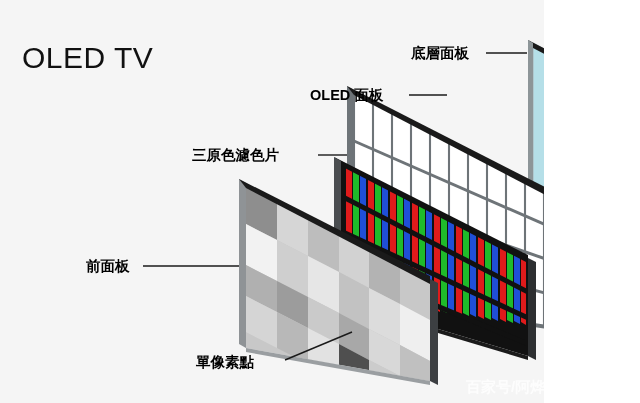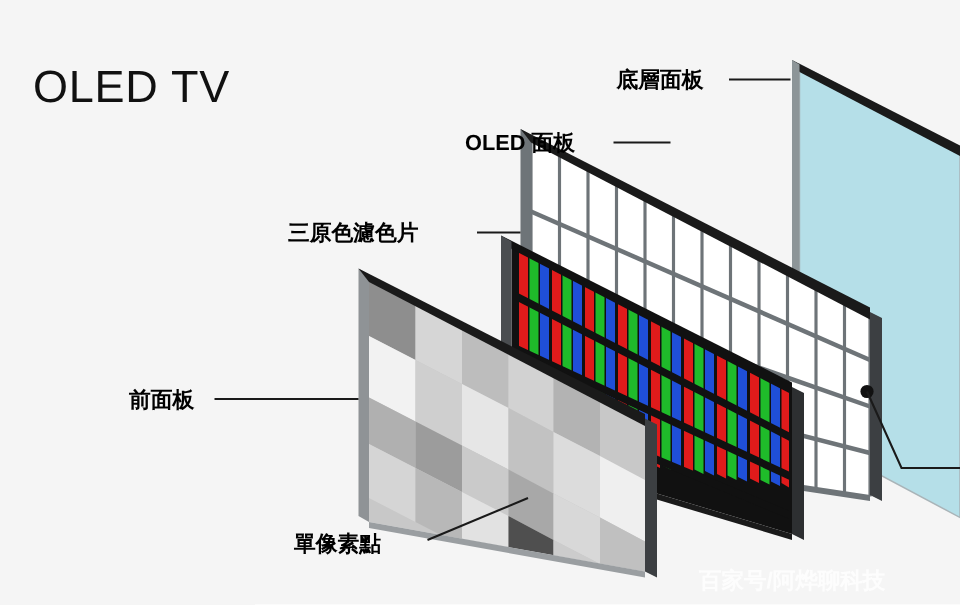--- a/index.html
+++ b/index.html
@@ -2,21 +2,21 @@
 <html><head>
 <meta charset="utf-8">
 <style>
   html, body {
     margin: 0;
     padding: 0;
     background: #ffffff;
   }
   #stage {
     position: relative;
-    width: 640px;
+    width: 544px;
     height: 403px;
     background: #f5f5f5;
     overflow: hidden;
     font-family: "Liberation Sans", "DejaVu Sans", sans-serif;
   }
   #diagram {
     position: absolute;
     left: 0;
     top: 0;
     width: 640px;

